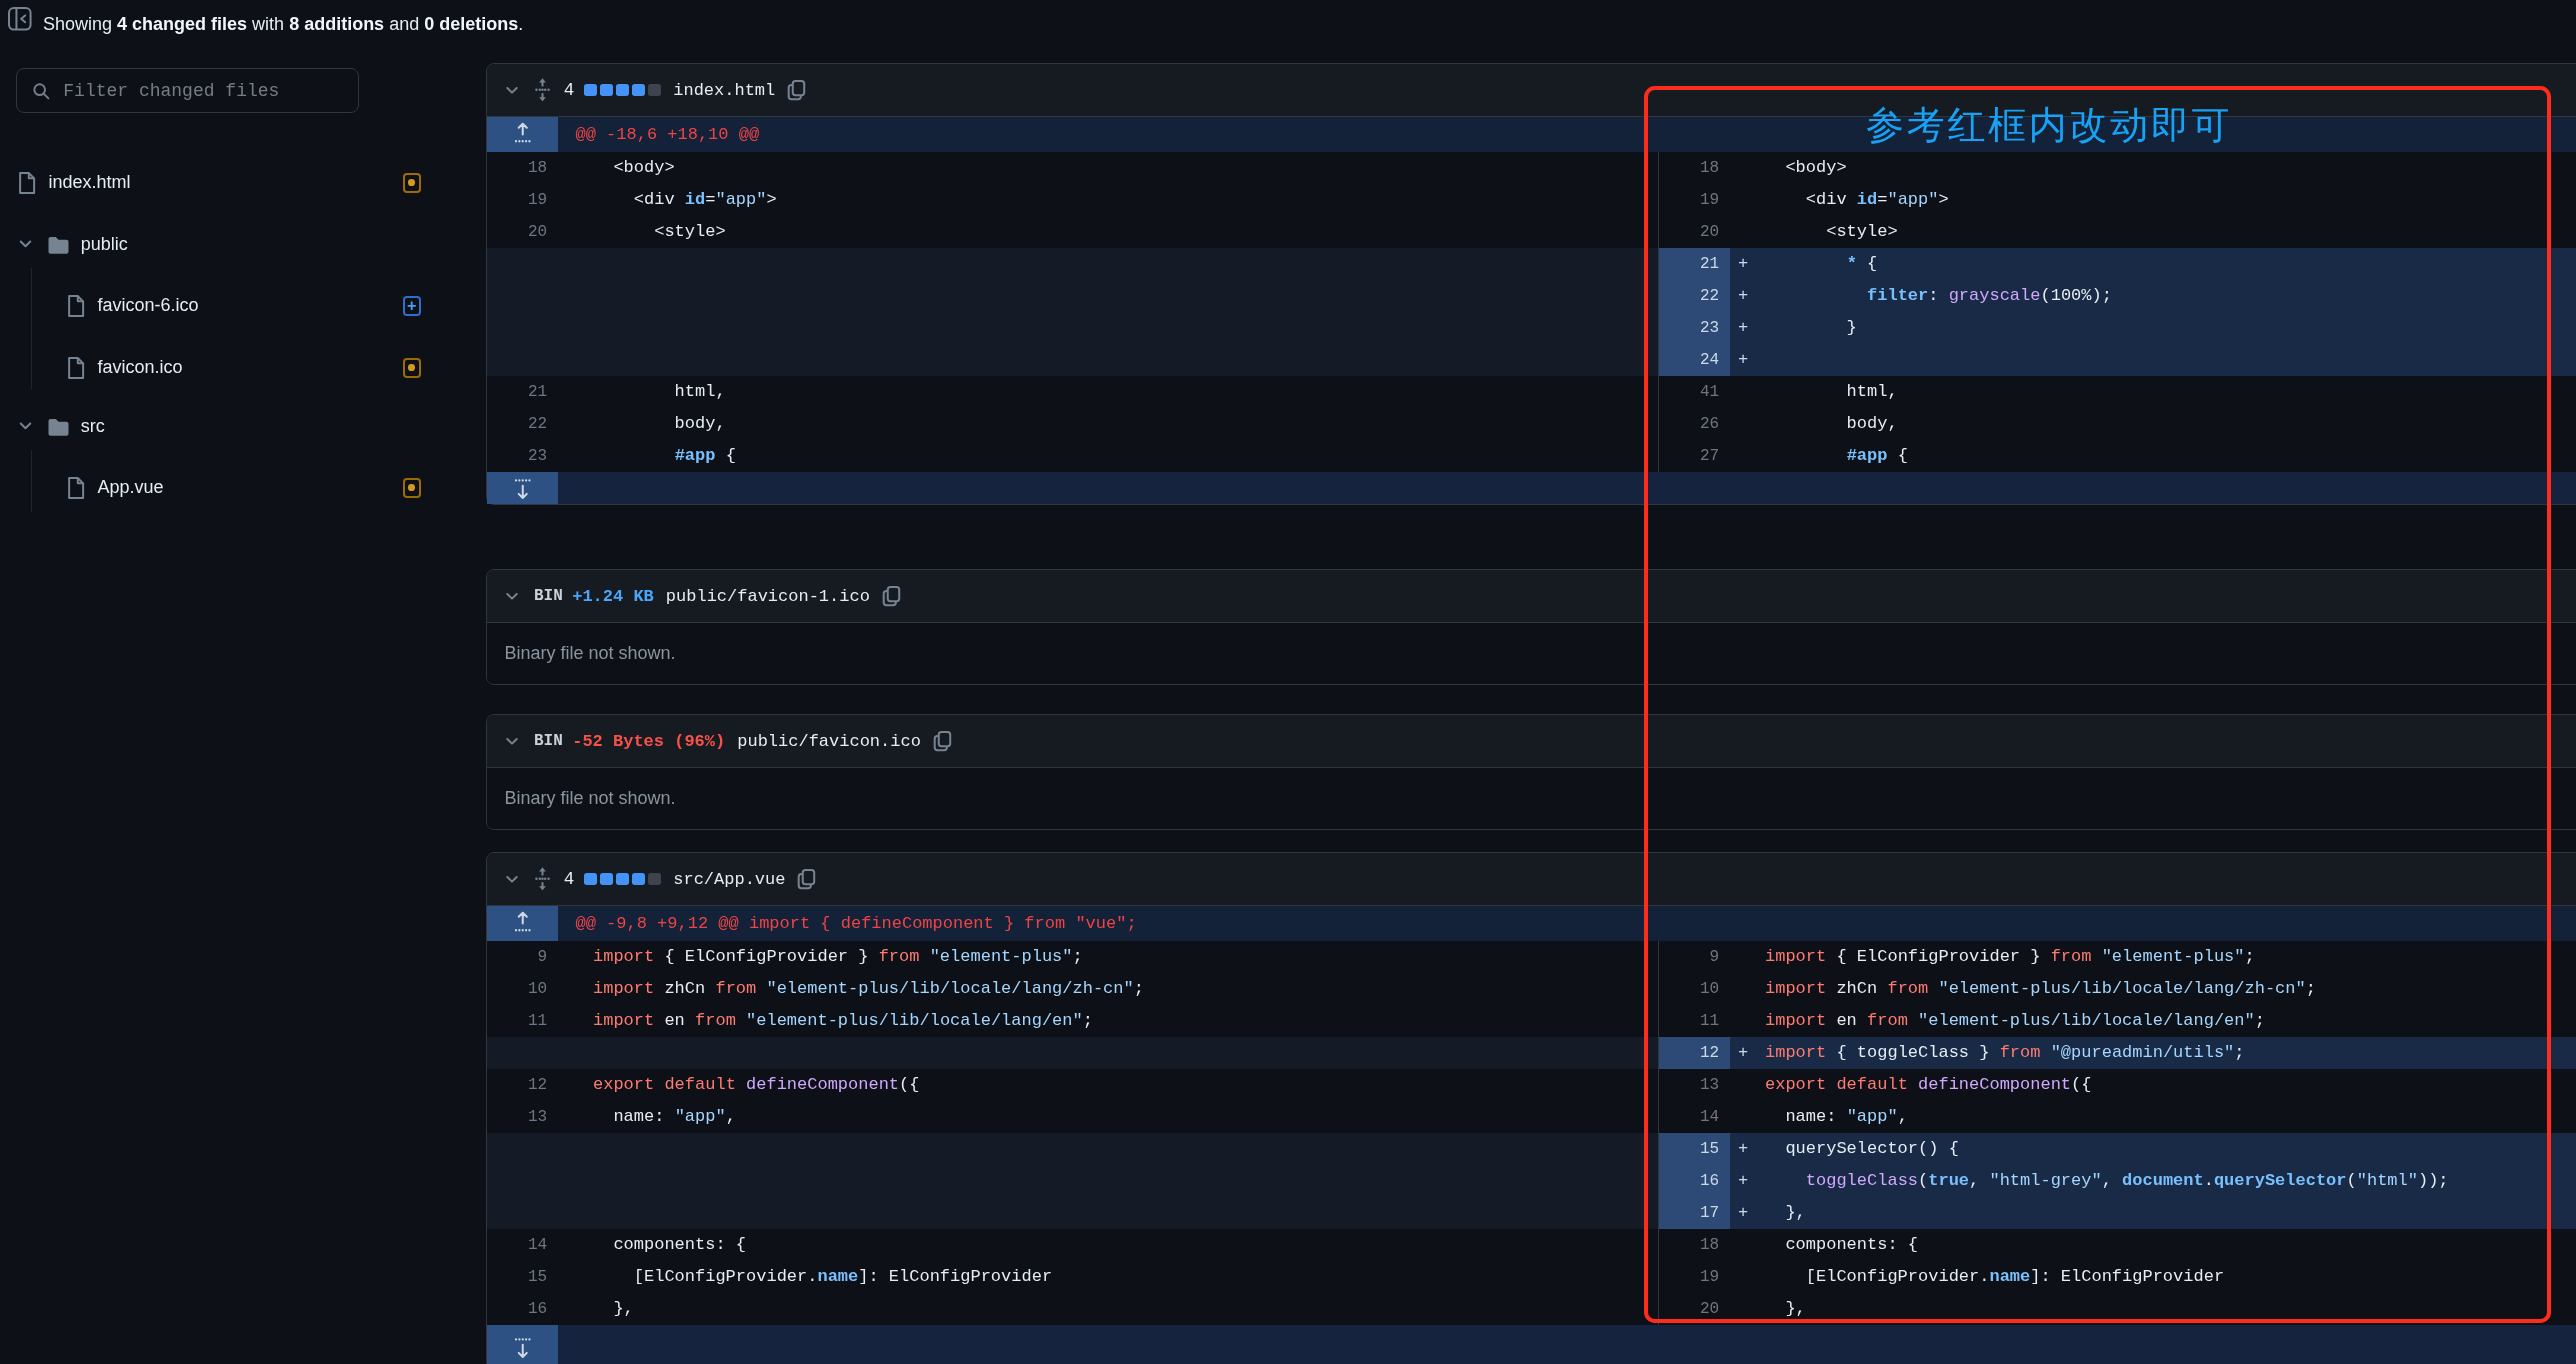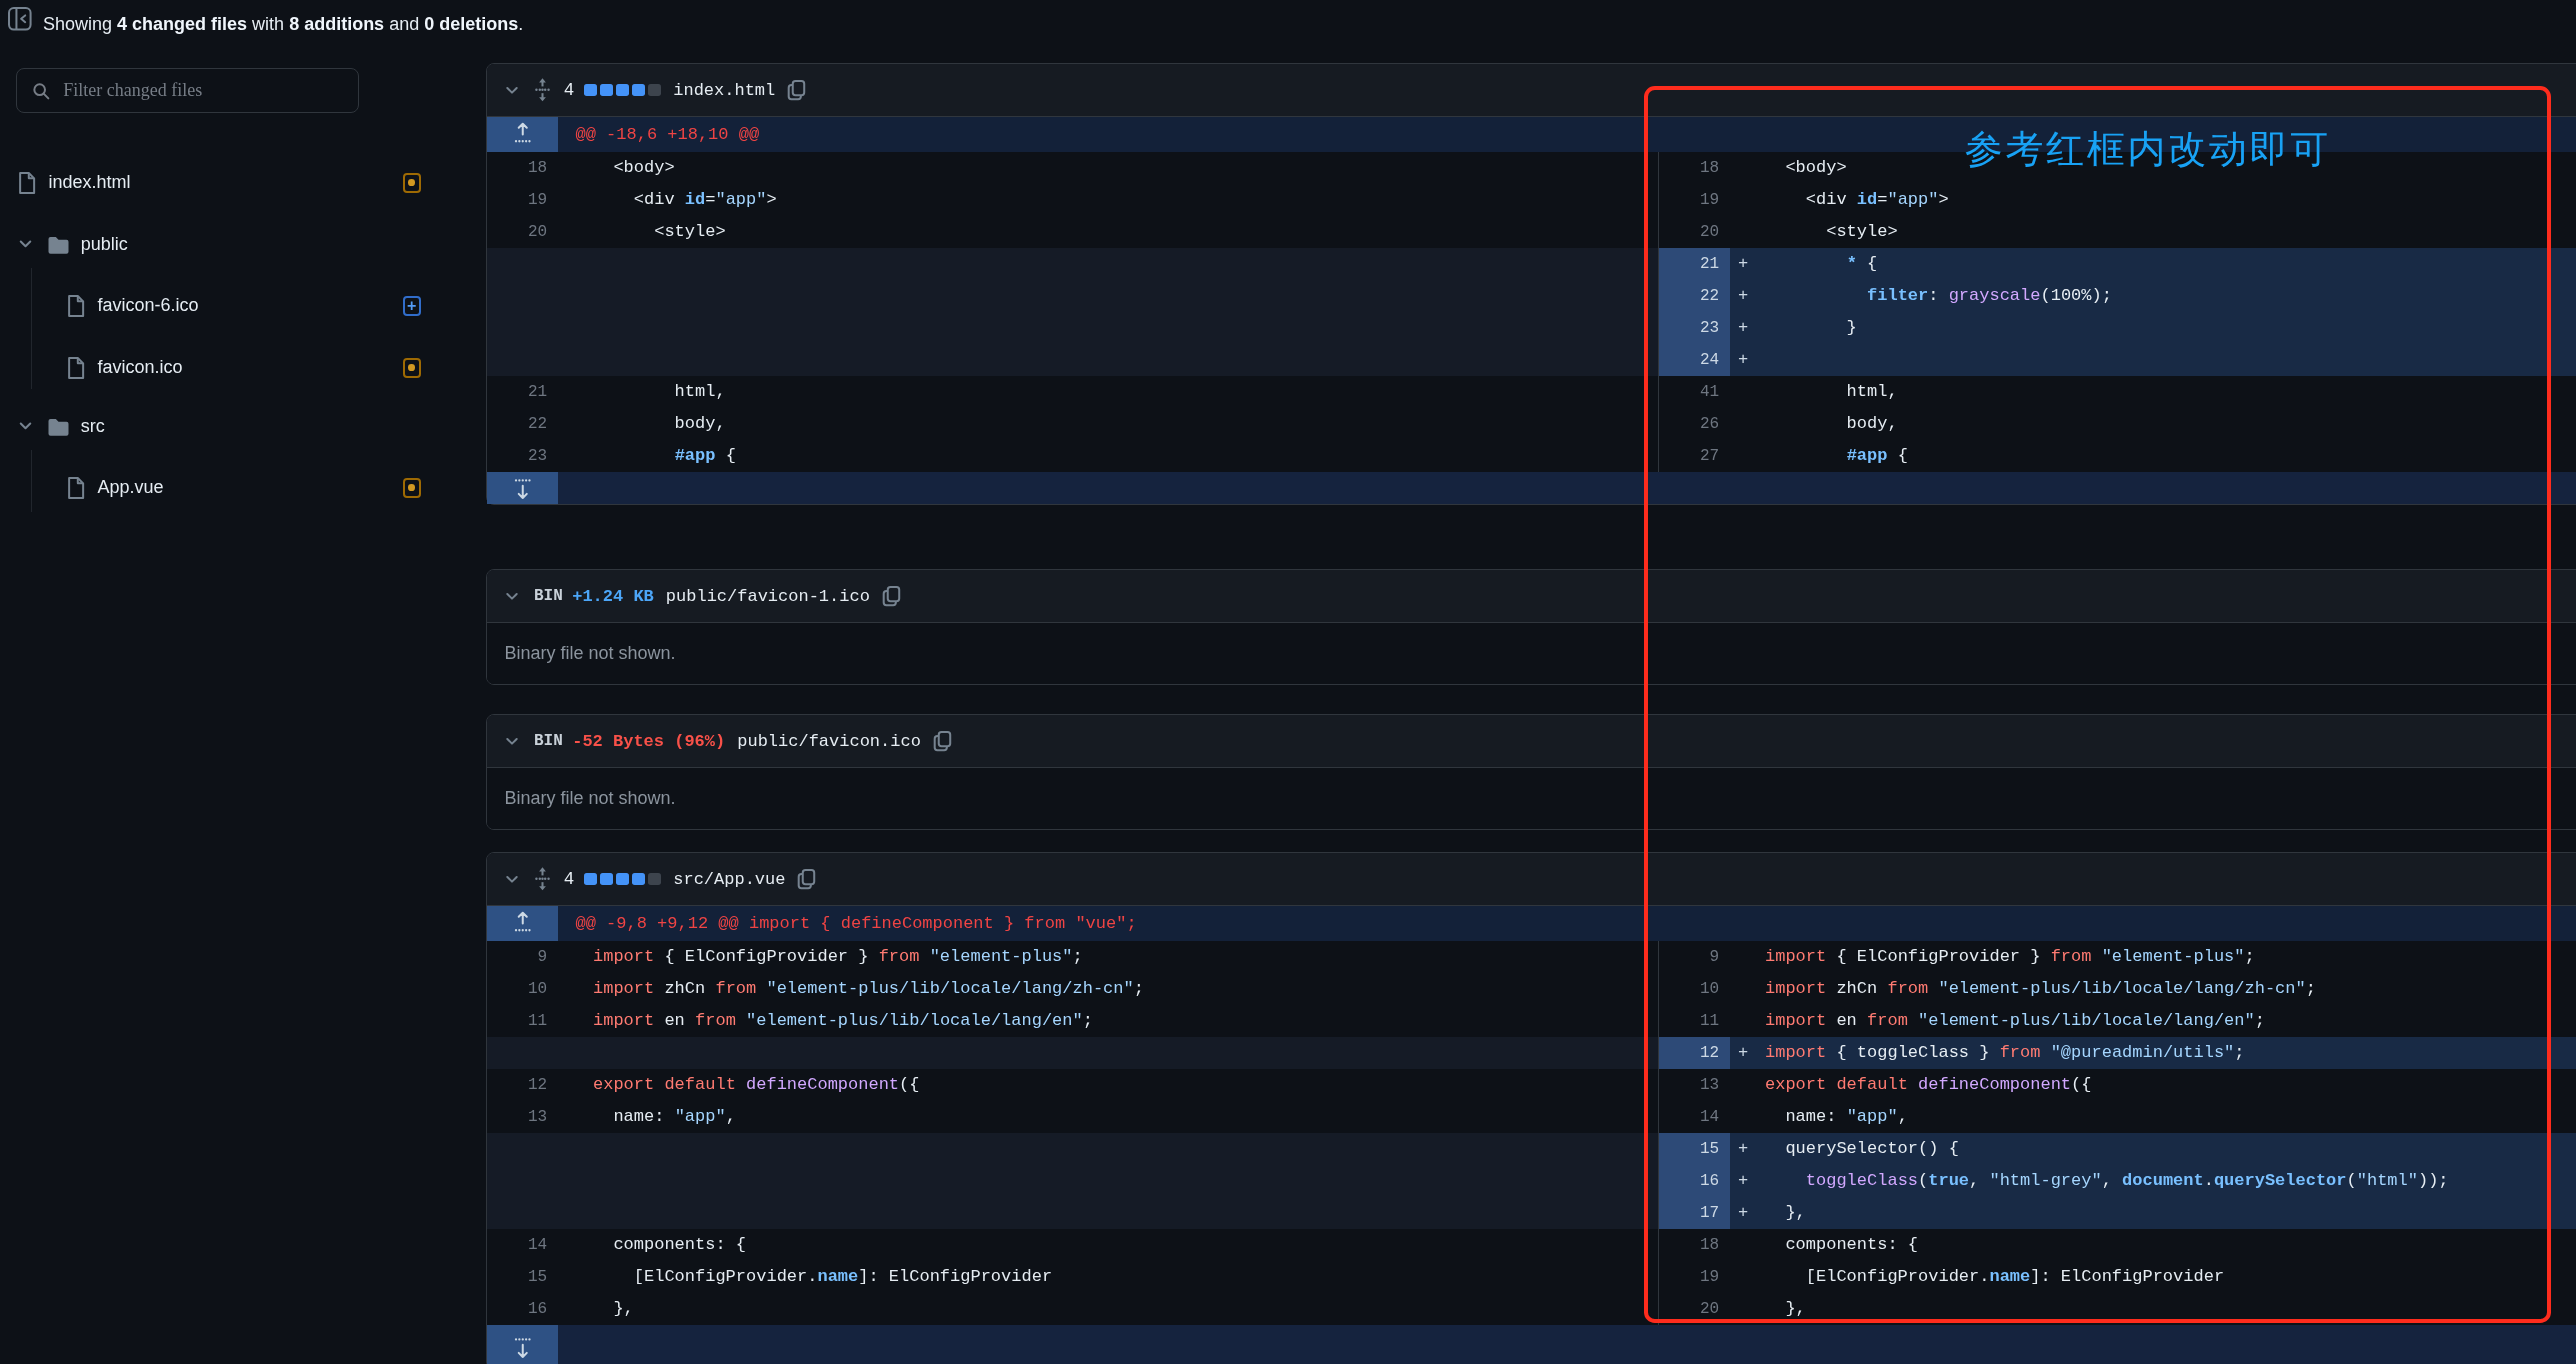--- a/index.html
+++ b/index.html
@@ -12,21 +12,21 @@
   
   #topbar{position:absolute;left:0;top:0;width:100%;height:62px;padding-left:28px;}
   #collapse-icon{position:absolute;left:6.7px;top:6px;width:25.6px;height:25.6px;}
   #summary{position:absolute;left:43px;top:13.5px;font-size:18px;color:#e6edf3;}
   #summary b{color:#f0f6fc;font-weight:700;}
   
   #filter-box{position:absolute;left:16px;top:68px;width:341px;height:43px;
     border:1.3px solid #30363d;border-radius:8px;background:#0d1117;display:flex;align-items:center;}
   #filter-box svg{margin-left:13.5px;}
   #filter-input{border:none;outline:none;background:transparent;color:#e6edf3;
-    font-size:18px;margin-left:10.8px;width:269px;font-family:Liberation Serif, serif;}
+    font-size:18px;margin-left:10.8px;width:269px;font-family:Liberation Mono, monospace;}
   #filter-input::placeholder{color:#767d86;}
   .tree-row{position:absolute;left:0;width:445px;height:43px;display:flex;align-items:center;cursor:pointer;}
   .tree-label{color:#e6edf3;font-size:18px;margin-left:10.8px;white-space:nowrap;}
   .tree-chevron{margin-left:16px;}
   .tree-spacer{display:inline-block;}
   .status-icon{position:absolute;left:403px;width:17.5px;height:20px;border-radius:4px;
     display:flex;align-items:center;justify-content:center;box-sizing:border-box;}
   .status-modified{border:2px solid #9e6a03;}
   .status-modified .dot{width:6.7px;height:6.7px;border-radius:50%;background:#d29922;}
   .status-added{border:2px solid #316dca;color:#539bf5;font-size:16px;font-weight:700;line-height:1;}
@@ -68,22 +68,22 @@
   .expander-row{background:#15233e;display:flex;align-items:stretch;}
   
   .seg-k{color:#ff7b72;} .seg-s{color:#a5d6ff;} .seg-f{color:#d2a8ff;}
   .seg-c{color:#79c0ff;font-weight:bold;} .seg-w{color:#e6edf3;}
   
   .bin-body{height:61px;display:flex;align-items:center;padding-left:17.5px;
     color:#8b949e;font-size:18px;border-radius:0 0 6.7px 6.7px;background:#0d1117;}
   
   #red-box{position:absolute;left:1644px;top:86px;width:907px;height:1237px;
     border:4px solid #fe2c1d;border-radius:10.8px;box-sizing:border-box;pointer-events:none;z-index:50;}
-  #annotation{position:absolute;left:1866px;top:100px;width:465px;text-align:right;
-    font-size:38px;color:#18a2f5;z-index:60;font-weight:500;letter-spacing:2.7px;margin-top:24px;}
+  #annotation{position:absolute;left:1866px;top:100px;width:465px;text-align:left;
+    font-size:38px;color:#18a2f5;z-index:60;font-weight:500;letter-spacing:2.7px;}
   .expicon{display:flex;flex-direction:column;align-items:center;line-height:1;}
 </style>
 </head>
 <body>
 
 <div id="topbar">
   <span id="collapse-icon">
     <svg width="25.6" height="25.6" viewBox="0 0 38 38" fill="none">
       <rect x="3" y="3" width="32" height="32" rx="7" stroke="#768390" stroke-width="3"></rect>
       <line x1="14" y1="3" x2="14" y2="35" stroke="#768390" stroke-width="3"></line>

